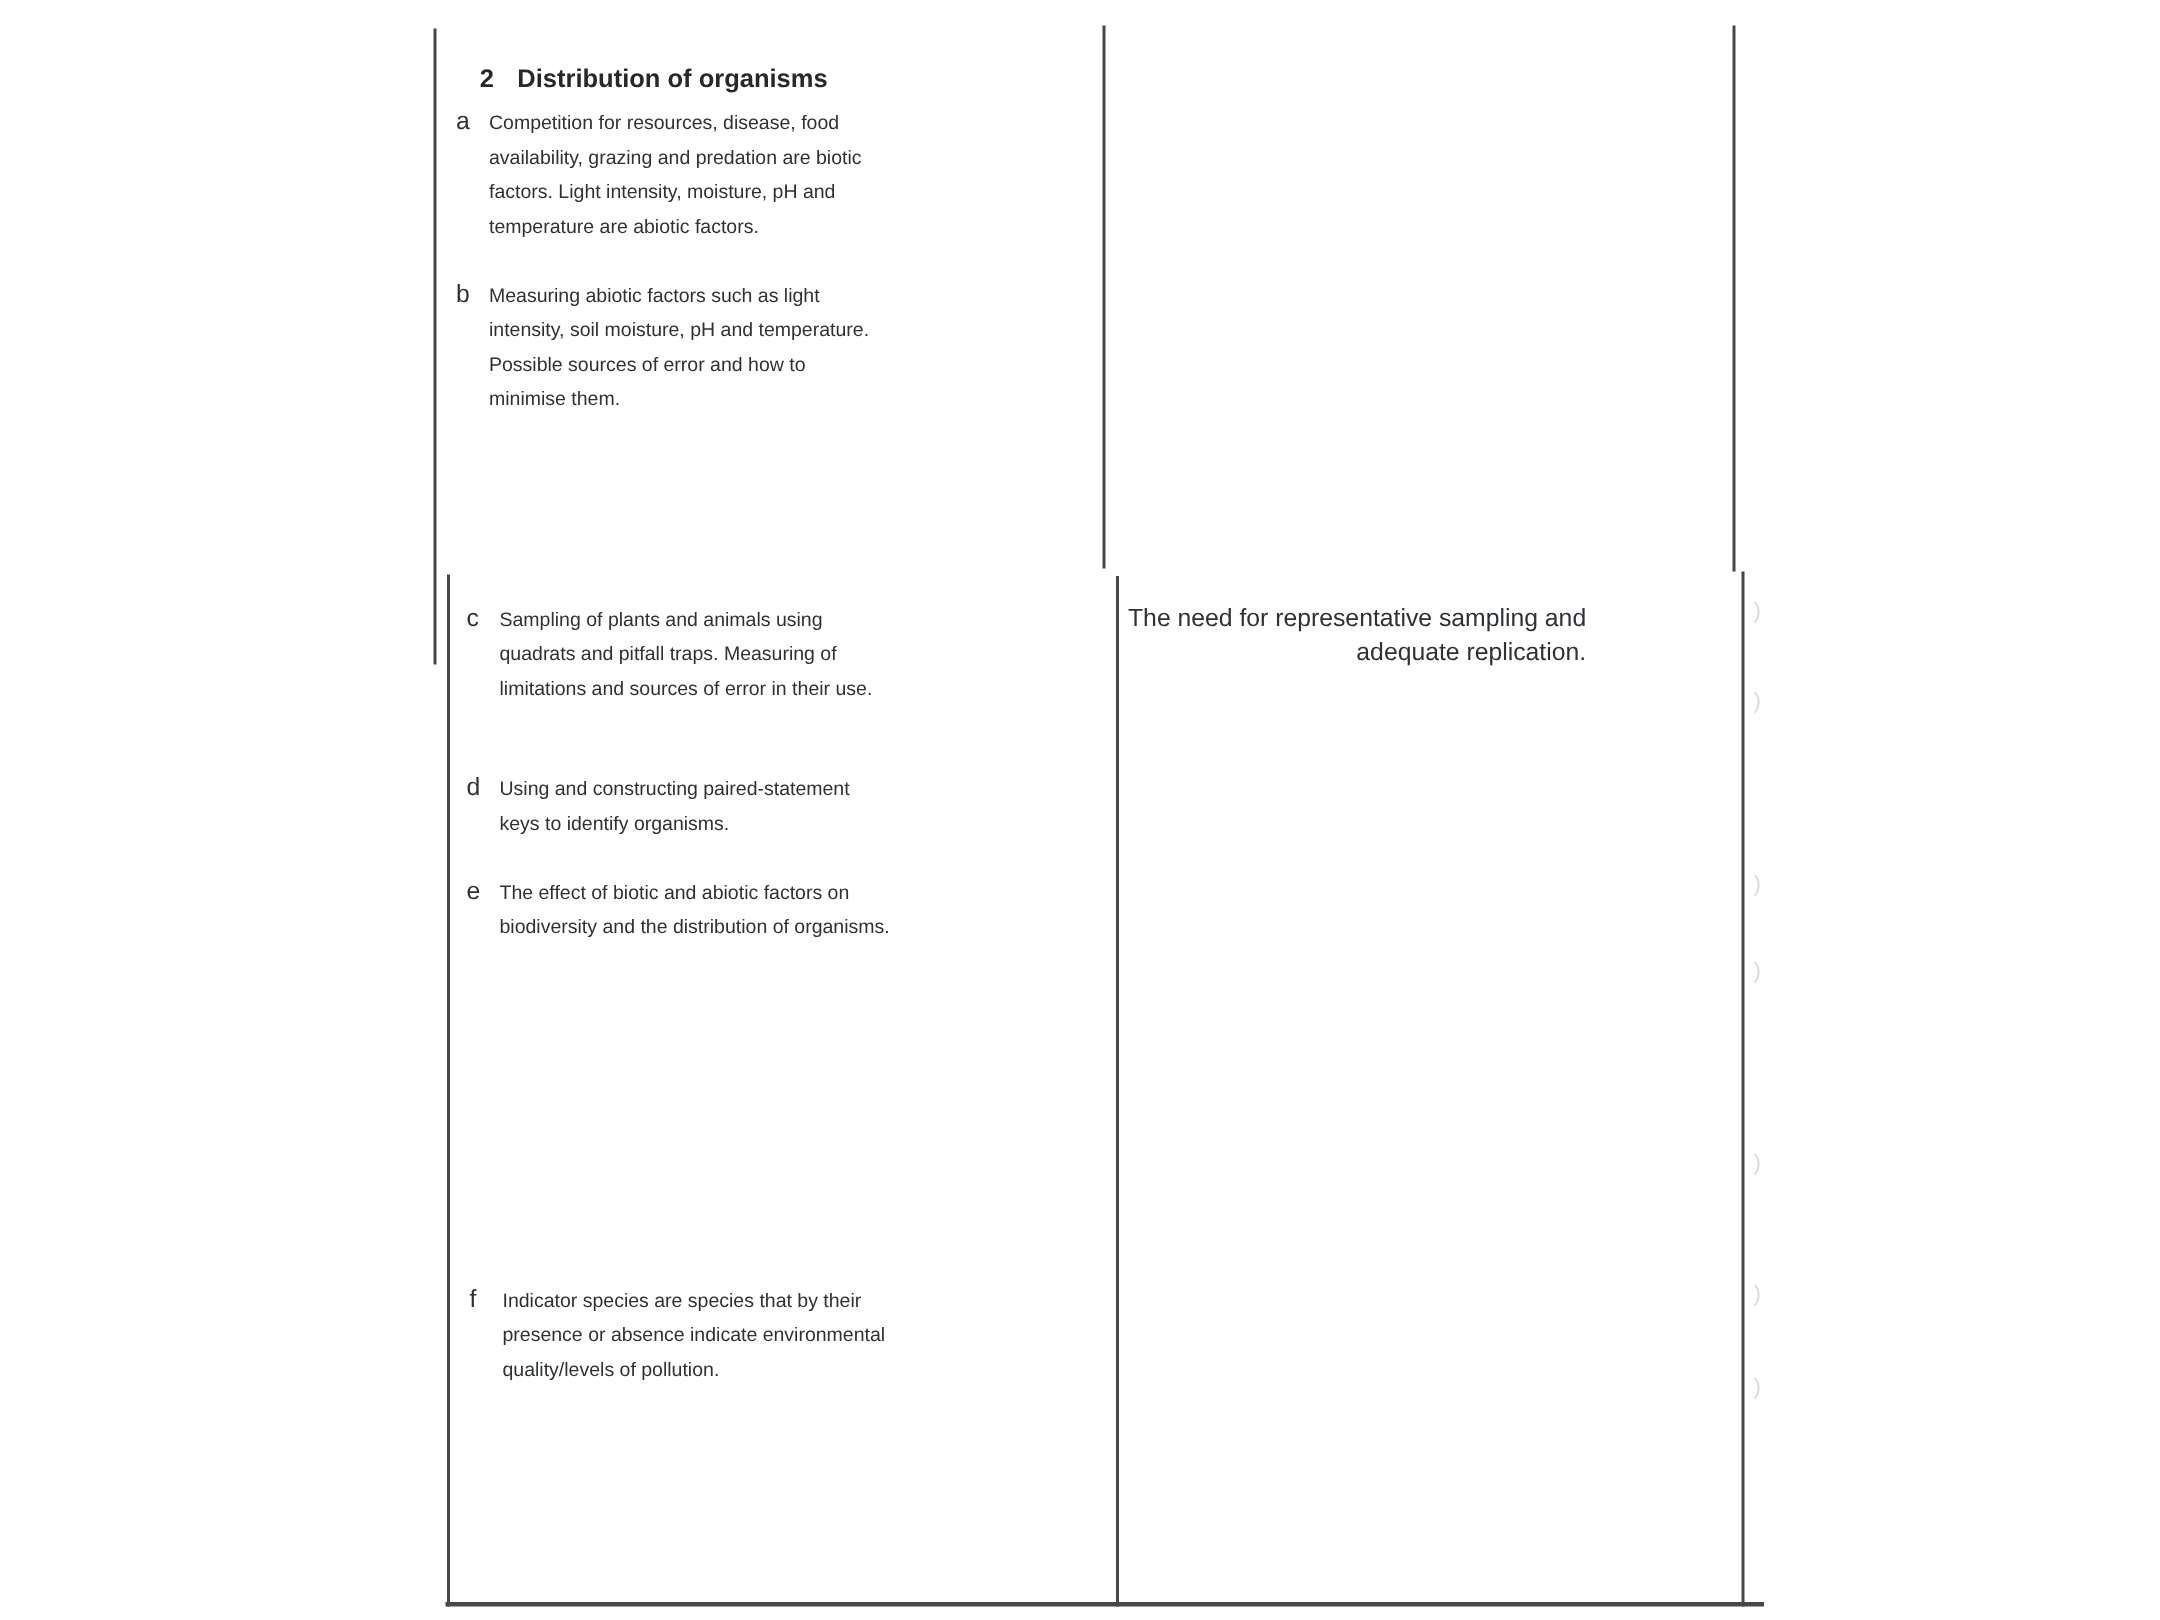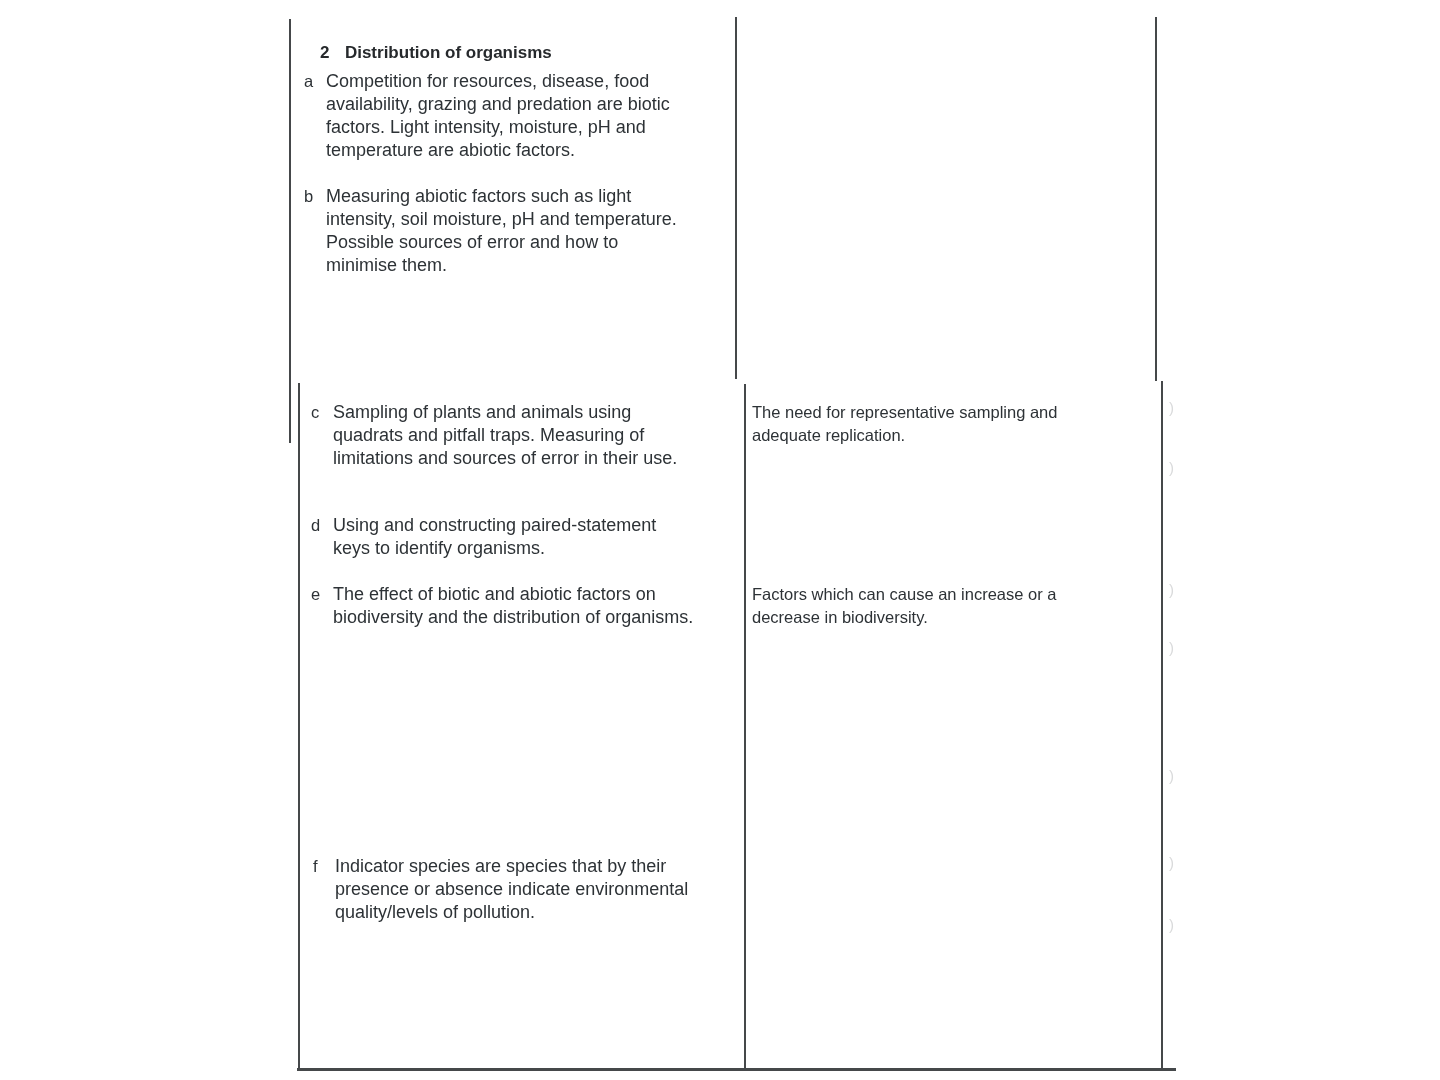--- a/index.html
+++ b/index.html
@@ -43,21 +43,21 @@
     position: absolute;
     display: flex;
     align-items: flex-start;
   }
   .item-label {
     font-size: 16.5px;
     line-height: 23px;
     flex: 0 0 auto;
   }
   .lines {
-    font-size: 18px;
+    font-size: 13px;
     line-height: 23px;
     white-space: pre;
   }
   
   .item .item-label { width: 22px; }
   .note {
     position: absolute;
     font-size: 16.5px;
     line-height: 23px;
     white-space: pre;
@@ -123,25 +123,23 @@
 biodiversity and the distribution of organisms.</div>
   </div>
 
   <div class="item" style="left:313px; top:855px;">
     <span class="item-label">f</span>
     <div class="lines">Indicator species are species that by their
 presence or absence indicate environmental
 quality/levels of pollution.</div>
   </div>
 
-  <div class="note" style="left:752px; top:401px;">The need for representative sampling and
+  <div class="note" style="left:752px; top:401px;text-align:right;">The need for representative sampling and
 adequate replication.</div>
 
-  <div class="note" style="left:752px; top:583px;">Factors which can cause an increase or a
-decrease in biodiversity.</div>
 
   <div class="edge-fragment" style="top:400px;">)</div>
   <div class="edge-fragment" style="top:460px;">)</div>
   <div class="edge-fragment" style="top:582px;">)</div>
   <div class="edge-fragment" style="top:640px;">)</div>
   <div class="edge-fragment" style="top:768px;">)</div>
   <div class="edge-fragment" style="top:855px;">)</div>
   <div class="edge-fragment" style="top:917px;">)</div>
 
 </div>

